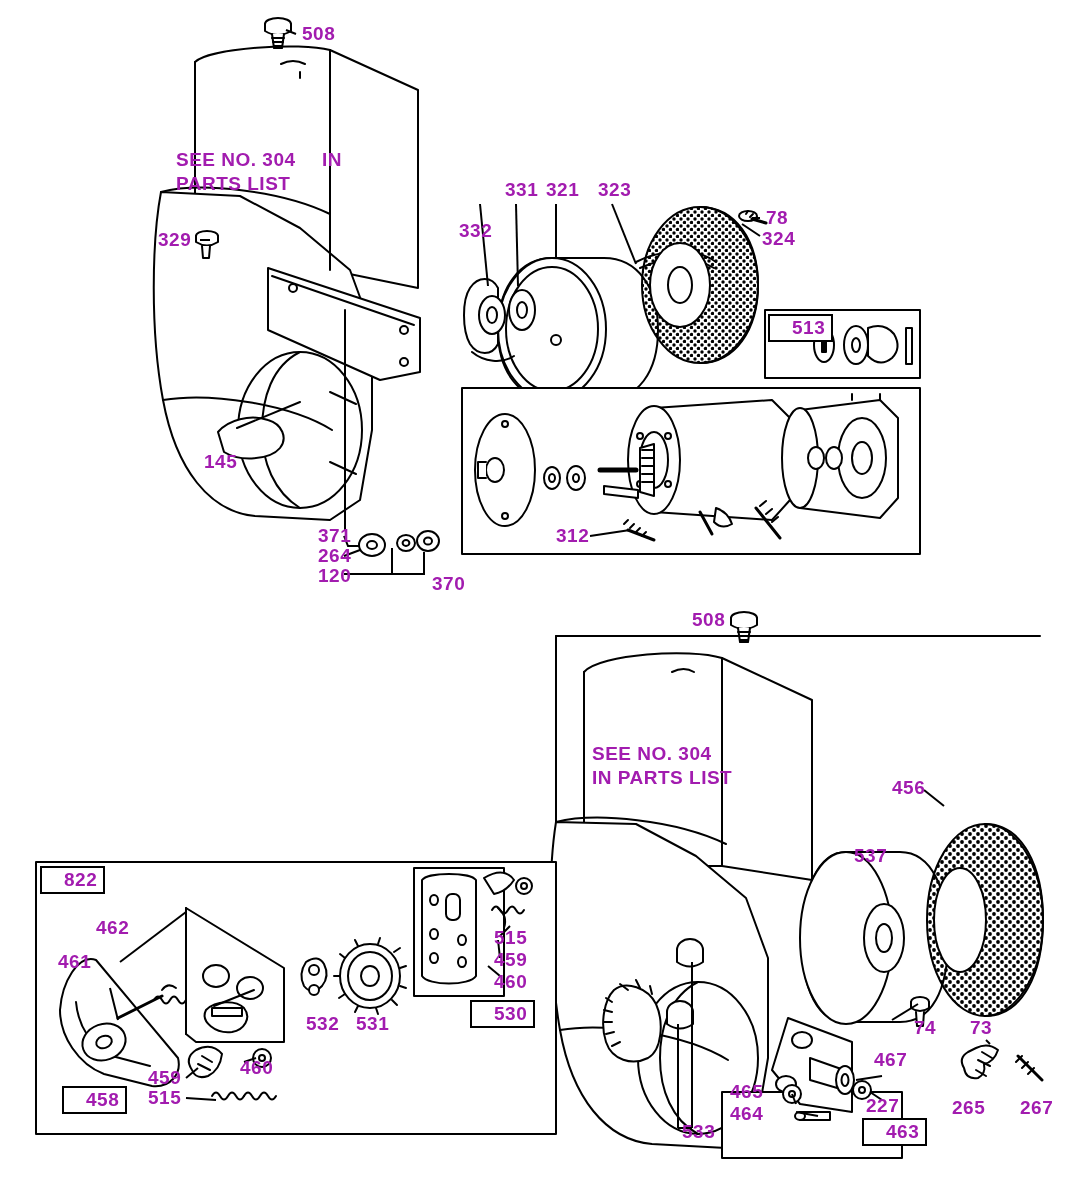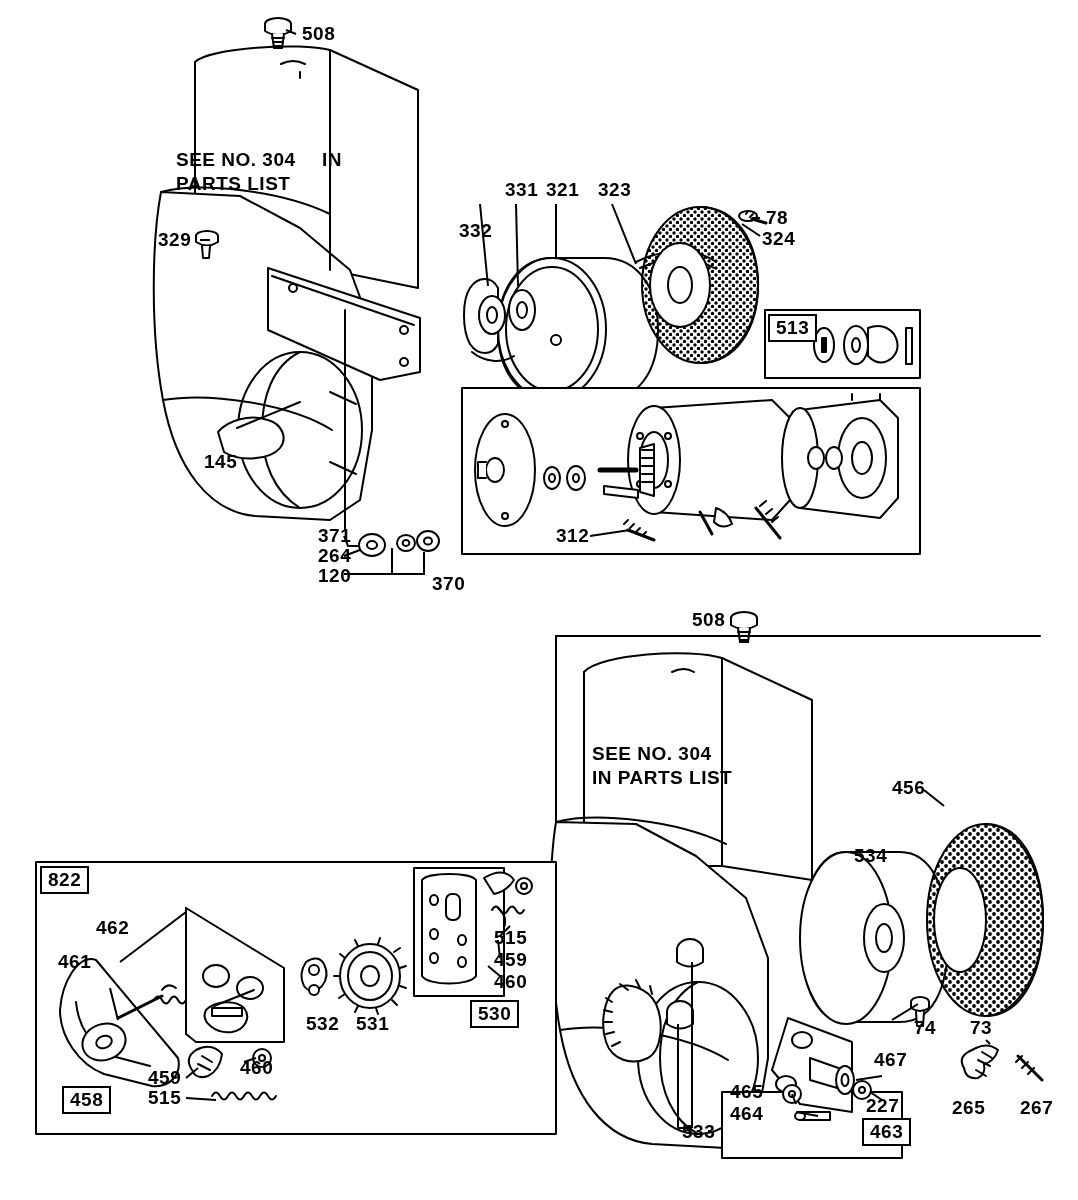--- a/index.html
+++ b/index.html
@@ -1,21 +1,21 @@
 <!DOCTYPE html>
 <html><head>
 <meta charset="utf-8">
 <style>
   html,body{margin:0;padding:0;background:#ffffff;}
   body{width:1078px;height:1200px;font-family:"Liberation Sans",sans-serif;color:#000;}
   #sheet{position:relative;width:1078px;height:1200px;overflow:hidden;background:#fff;}
   #art{position:absolute;left:0;top:0;width:1078px;height:1200px;}
-  .lbl{position:absolute;font-family:"Liberation Sans",sans-serif;font-weight:700;color:#000000;white-space:pre;letter-spacing:.5px;}
+  .lbl{position:absolute;font-family:"Liberation Sans",sans-serif;font-weight:700;color:#a21caf;white-space:pre;letter-spacing:.5px;}
   .num{font-size:19px;line-height:19px;}
-  .boxed{border:2px solid #000;padding:2px 6px 3px 6px;background:#fff;}
+  .boxed{border:2px solid #000;padding:2px 6px 3px 22px;background:#fff;}
   .note{font-size:19px;line-height:23px;}
 </style>
 </head>
 <body>
 
 <div id="sheet">
 
   <svg id="art" viewBox="0 0 1078 1200" xmlns="http://www.w3.org/2000/svg">
     <defs>
       <pattern id="mesh" width="7" height="7" patternUnits="userSpaceOnUse">
@@ -321,21 +321,21 @@
   <div class="lbl num" style="left:598px;top:180px;">323</div>
   <div class="lbl num" style="left:766px;top:208px;">78</div>
   <div class="lbl num" style="left:762px;top:229px;">324</div>
   <div class="lbl num" style="left:556px;top:526px;">312</div>
   <div class="lbl num boxed" style="left:768px;top:314px;">513</div>
 
   <div class="lbl num" style="left:692px;top:610px;">508</div>
   <div class="lbl note" style="left:592px;top:742px;">SEE NO. 304</div>
   <div class="lbl note" style="left:592px;top:766px;">IN PARTS LIST</div>
   <div class="lbl num" style="left:892px;top:778px;">456</div>
-  <div class="lbl num" style="left:854px;top:846px;">534</div>
+  <div class="lbl num" style="left:854px;top:846px;">537</div>
   <div class="lbl num" style="left:914px;top:1018px;">74</div>
   <div class="lbl num" style="left:970px;top:1018px;">73</div>
   <div class="lbl num" style="left:952px;top:1098px;">265</div>
   <div class="lbl num" style="left:1020px;top:1098px;">267</div>
   <div class="lbl num" style="left:874px;top:1050px;">467</div>
   <div class="lbl num" style="left:730px;top:1082px;">465</div>
   <div class="lbl num" style="left:730px;top:1104px;">464</div>
   <div class="lbl num" style="left:866px;top:1096px;">227</div>
   <div class="lbl num" style="left:682px;top:1122px;">533</div>
   <div class="lbl num boxed" style="left:862px;top:1118px;">463</div>

